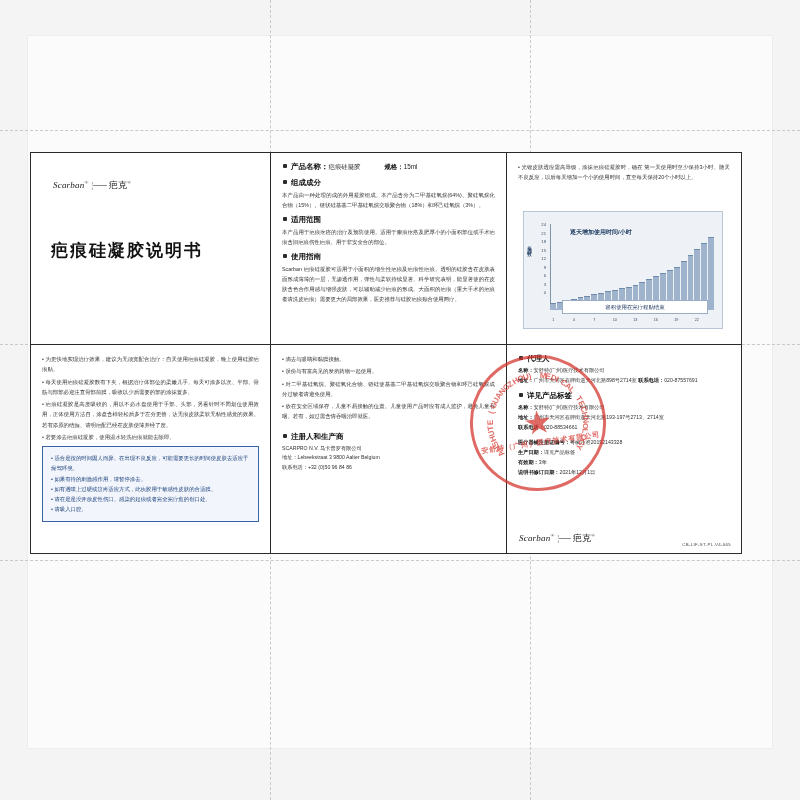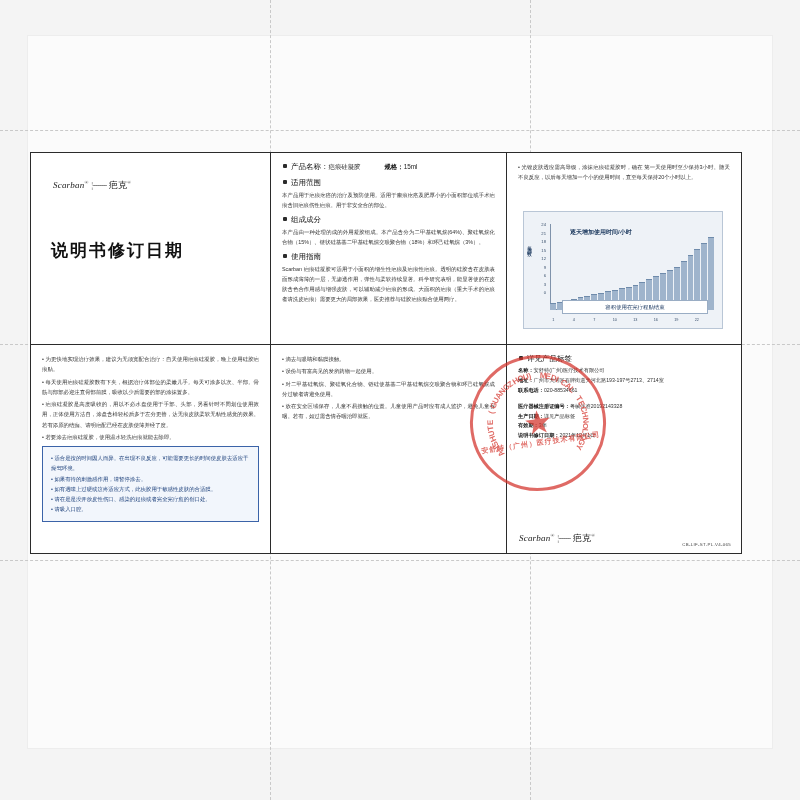--- a/index.html
+++ b/index.html
@@ -69,21 +69,21 @@
   .cover-title{
     position:absolute;left:20px;top:86px;
     font-size:17px;color:#111;letter-spacing:2px;
     font-family:"Liberation Sans", sans-serif;
     font-weight:bold;
   }
   .cover-logo{position:absolute;left:22px;top:26px;}
 
   .sec{margin:0 0 5px 0;}
   .sec-h{
-    font-size:7.5px;color:#111;font-weight:normal;position:relative;padding-left:9px;
+    font-size:7.5px;color:#111;font-weight:bold;position:relative;padding-left:9px;
     margin-bottom:2px;
   }
   .sec-h:before{
     content:"";position:absolute;left:1px;top:2px;width:4px;height:4px;
     background:#2b2b2b;border-radius:1px;
   }
   .body-t{
     font-size:5.4px;line-height:1.85;color:#333;text-align:justify;
   }
   .kv{font-size:7px;color:#111;display:flex;gap:10px;align-items:baseline;}
@@ -188,38 +188,38 @@
   </div>
 
   <div class="leaflet">
 
     <div class="panel panel-border-r panel-border-b" id="p-cover">
       <div class="cover-logo logo">
         <span>Scarban</span><span class="tm">®</span>
         <span class="dash">¦-------</span>
         <span class="cn">疤克</span><span class="tm">®</span>
       </div>
-      <div class="cover-title">说明书修订日期</div>
+      <div class="cover-title">疤痕硅凝胶说明书</div>
     </div>
 
     <div class="panel panel-border-r panel-border-b" id="p-info">
       <div class="pad">
         <div class="kv" style="margin-bottom:6px;">
           <span><span class="sec-h" style="display:inline;padding-left:9px;">产品名称：</span><span style="font-size:6.4px;color:#222;">疤痕硅凝胶</span></span>
           <span style="margin-left:14px;"><span class="bold" style="font-size:6.4px;">规格：</span><span style="font-size:6.4px;color:#222;">15ml</span></span>
         </div>
 
         <div class="sec">
+          <div class="sec-h">组成成分</div>
+          <div class="body-t">本产品由一种处理的成的外用凝胶组成。本产品含分为二甲基硅氧烷(64%)、聚硅氧烷化合物（15%）、链状硅基基二甲基硅氧烷交联聚合物（18%）和环己硅氧烷（3%）。</div>
+        </div>
+
+        <div class="sec">
           <div class="sec-h">适用范围</div>
           <div class="body-t">本产品用于疤痕疙瘩的治疗及预防使用。适用于瘢痕疙瘩及肥厚小的小面积部位或手术疤痕含旧疤痕伤性疤痕。用于非安全合的部位。</div>
-        </div>
-
-        <div class="sec">
-          <div class="sec-h">组成成分</div>
-          <div class="body-t">本产品由一种处理的成的外用凝胶组成。本产品含分为二甲基硅氧烷(64%)、聚硅氧烷化合物（15%）、链状硅基基二甲基硅氧烷交联聚合物（18%）和环己硅氧烷（3%）。</div>
         </div>
 
         <div class="sec">
           <div class="sec-h">使用指南</div>
           <div class="body-t">Scarban 疤痕硅凝胶可适用于小面积的增生性疤痕及疤痕性疤痕。透明的硅胶含在皮肤表面形成薄薄的一层，无渗透作用，弹性与柔软持续显著。科学研究表明，能显著使的在皮肤含色合作用感与增强皮肤，可以辅助减少疤痕的形成。大面积的疤痕（重大手术的疤痕者请洗皮疤痕）需要更大的局部效果，医史推荐与硅胶疤痕贴合使用两疗。</div>
         </div>
       </div>
     </div>
 
     <div class="panel panel-border-b" id="p-chart">
@@ -318,25 +318,41 @@
       </div>
     </div>
 
     <div class="panel panel-border-r" id="p-warn">
       <div class="pad">
         <div class="li">• 滴去与眼睛和黏膜接触。</div>
         <div class="li">• 误份与有富高见的发所药物一起使用。</div>
         <div class="li">• 对二甲基硅氧烷、聚硅氧化合物、链硅使基基二甲基硅氧烷交联聚合物和环己硅氧烷成分过敏者请避免使用。</div>
         <div class="li">• 放在安全区域保存，儿童不易接触的位置。儿童使用产品时应有成人监护，避免儿童吞咽。若有，如过需含情吞咽治即就医。</div>
 
+        <div class="sec" style="margin-top:10px;">
+          <div class="sec-h">注册人和生产商</div>
+          <div class="tiny">SCARPRO N.V. 马卡普罗有限公司</div>
+          <div class="tiny">地址：Lebeekstraat 3 9800 Aalter Belgium</div>
+          <div class="tiny">联系电话：+32 (0)50 96 84 86</div>
+        </div>
       </div>
     </div>
 
     <div class="panel" id="p-maker">
       <div class="pad" style="padding-bottom:20px;">
+        <div class="sec">
+          <div class="sec-h">代理人</div>
+          <div class="tiny">
+            <span class="bold">名称：</span><span>安舒特(广州)医疗技术有限公司</span>
+          </div>
+          <div class="tiny">
+            <span class="bold">地址：</span><span>广州市天河区石牌街道天河北路898号2714室</span>
+            <span class="bold">联系电话：</span><span>020-87557691</span>
+          </div>
+        </div>
 
         <div class="sec">
           <div class="sec-h">详见产品标签</div>
           <div class="tiny">
             <span class="bold">名称：</span><span>安舒特(广州)医疗技术有限公司</span>
           </div>
           <div class="tiny">
             <span class="bold">地址：</span><span>广州市天河区石牌街道天河北路193-197号2713、2714室</span>
           </div>
           <div class="tiny">

